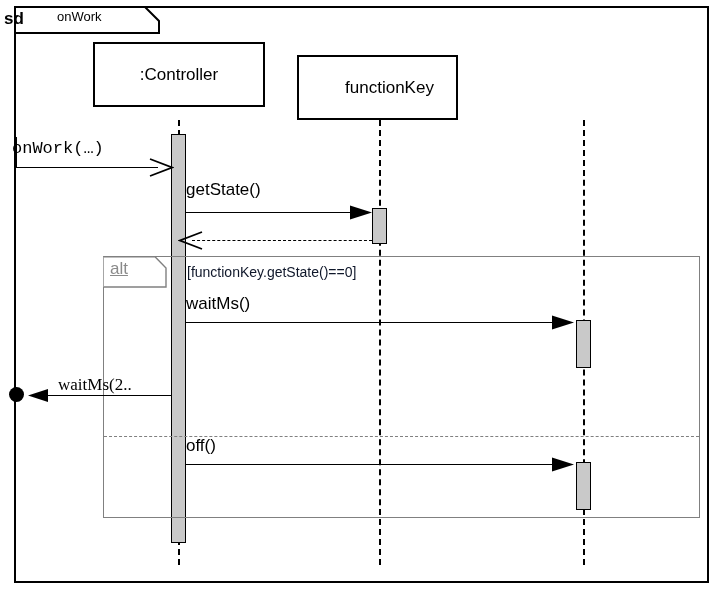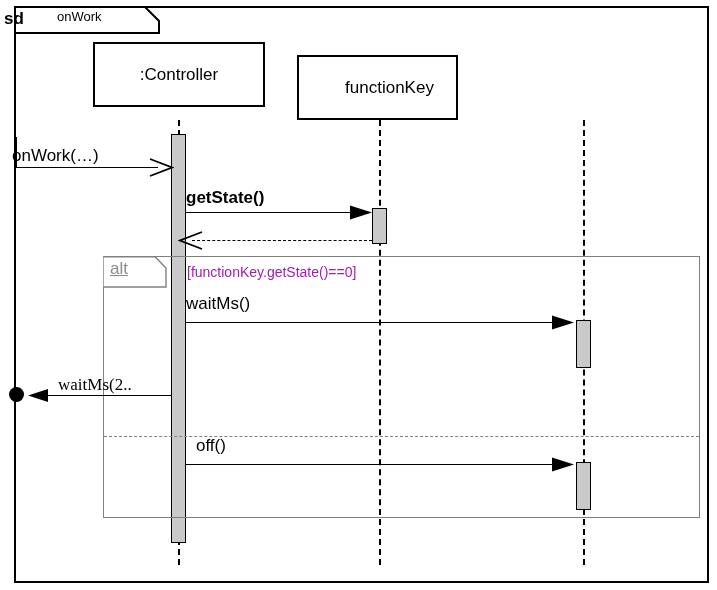--- a/index.html
+++ b/index.html
@@ -68,21 +68,21 @@
   #alt-box{
     border:1.4px solid #808080;
     box-sizing:border-box;
     background:transparent;
   }
   #alt-tab svg{display:block;}
   #alt-kind{
     font-size:17px;color:#8a8a8a;text-decoration:underline;
   }
   .guard{
-    font-size:14px;color:#a21caf;white-space:nowrap;
+    font-size:14px;color:#0f172a;white-space:nowrap;
   }
   .alt-divider{
     height:0;border-top:1.4px dashed #808080;
   }
   .lost-dot{
     width:15px;height:15px;border-radius:50%;background:#000;
   }
   .vline{width:0;border-left:1.6px solid #000;}
 </style>
 </head>
@@ -116,29 +116,29 @@
   <div class="activation abs" style="left:576px;top:320px;width:15px;height:48px;"></div>
   <div class="activation abs" style="left:576px;top:462px;width:15px;height:48px;"></div>
 
   <div class="vline abs" style="left:16px;top:137px;height:31px;"></div>
   <div class="msg-line abs" style="left:16px;top:167px;width:142px;"></div>
   <div class="arrow-head abs" style="left:148px;top:158px;">
     <svg width="26" height="19" viewBox="0 0 26 19">
       <path d="M2,1 L24,9.5 L2,18" fill="none" stroke="#000000" stroke-width="1.8"></path>
     </svg>
   </div>
-  <div class="msg-label abs" style="left:12px;top:146px;">onWork(…)</div>
+  <div class="msg-label abs" style="left:12px;top:139px;font-family:Liberation Mono, monospace;">onWork(…)</div>
 
   <div class="msg-line abs" style="left:186px;top:212px;width:175px;"></div>
   <div class="arrow-head abs" style="left:350px;top:204px;">
     <svg width="24" height="17" viewBox="0 0 24 17">
       <path d="M0,1.5 L22,8.5 L0,15.5 Z" fill="#000000"></path>
     </svg>
   </div>
-  <div class="msg-label abs" style="left:186px;top:188px;font-weight:bold;">getState()</div>
+  <div class="msg-label abs" style="left:186px;top:180px;">getState()</div>
 
   <div class="msg-line-dashed abs" style="left:192px;top:240px;width:180px;"></div>
   <div class="arrow-head abs" style="left:178px;top:231px;">
     <svg width="26" height="19" viewBox="0 0 26 19">
       <path d="M24,1 L2,9.5 L24,18" fill="none" stroke="#000000" stroke-width="1.8"></path>
     </svg>
   </div>
 
   <div id="alt-box" class="abs" style="left:103px;top:256px;width:597px;height:262px;"></div>
   <div id="alt-tab" class="abs" style="left:103px;top:256px;">
@@ -166,15 +166,15 @@
     </svg>
   </div>
   <div class="msg-label clipped abs" style="left:58px;top:375px;width:113px;">waitMs(2..</div>
 
   <div class="msg-line abs" style="left:186px;top:464px;width:379px;"></div>
   <div class="arrow-head abs" style="left:552px;top:456px;">
     <svg width="24" height="17" viewBox="0 0 24 17">
       <path d="M0,1.5 L22,8.5 L0,15.5 Z" fill="#000000"></path>
     </svg>
   </div>
-  <div class="msg-label abs" style="left:186px;top:436px;padding-left:10px;">off()</div>
+  <div class="msg-label abs" style="left:186px;top:436px;">off()</div>
 
 </div>
 
 </body></html>

